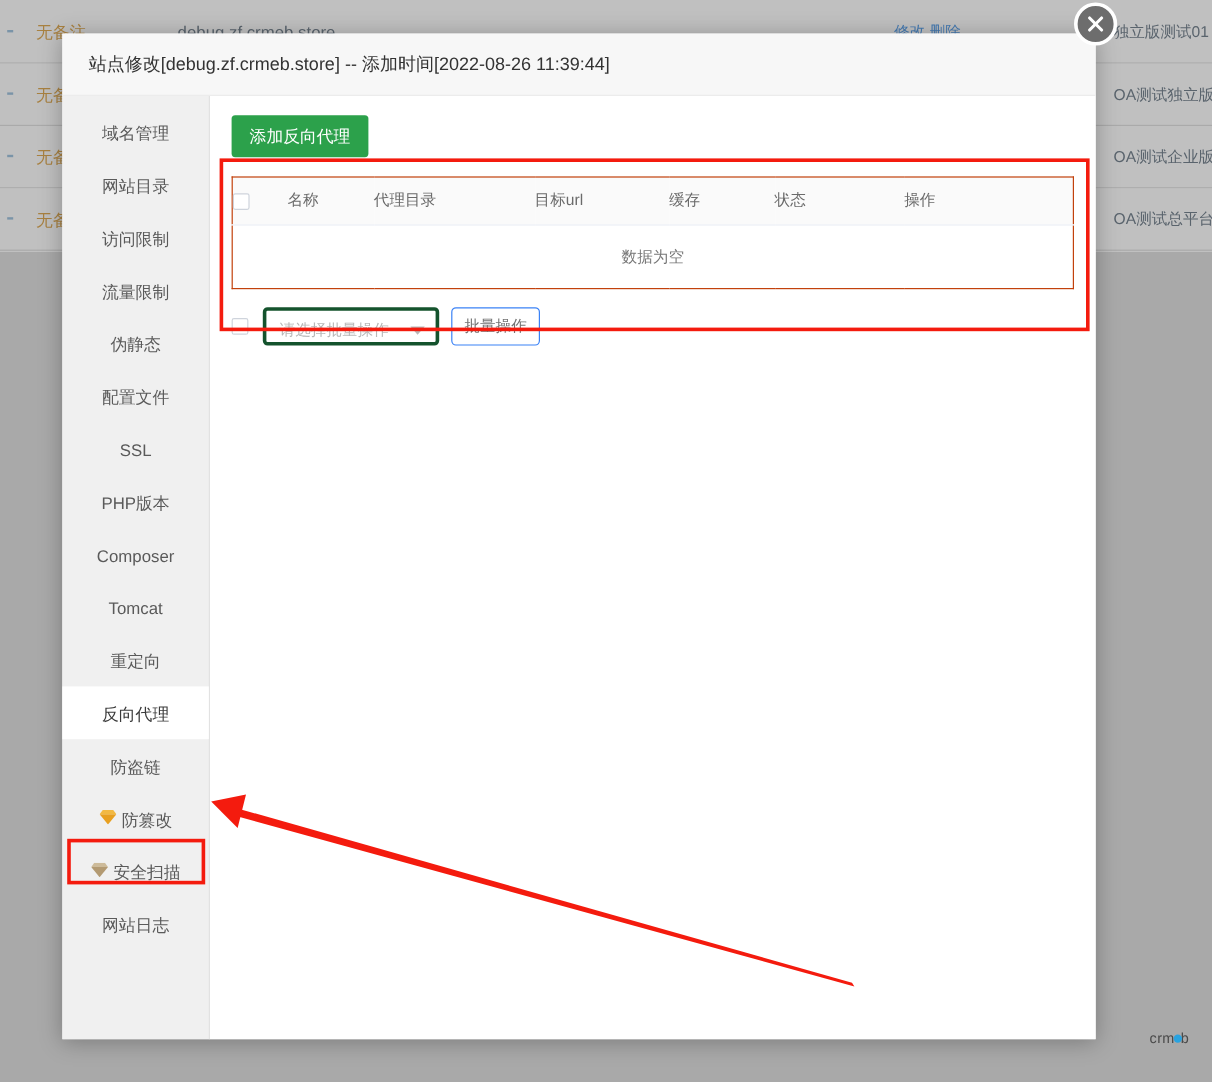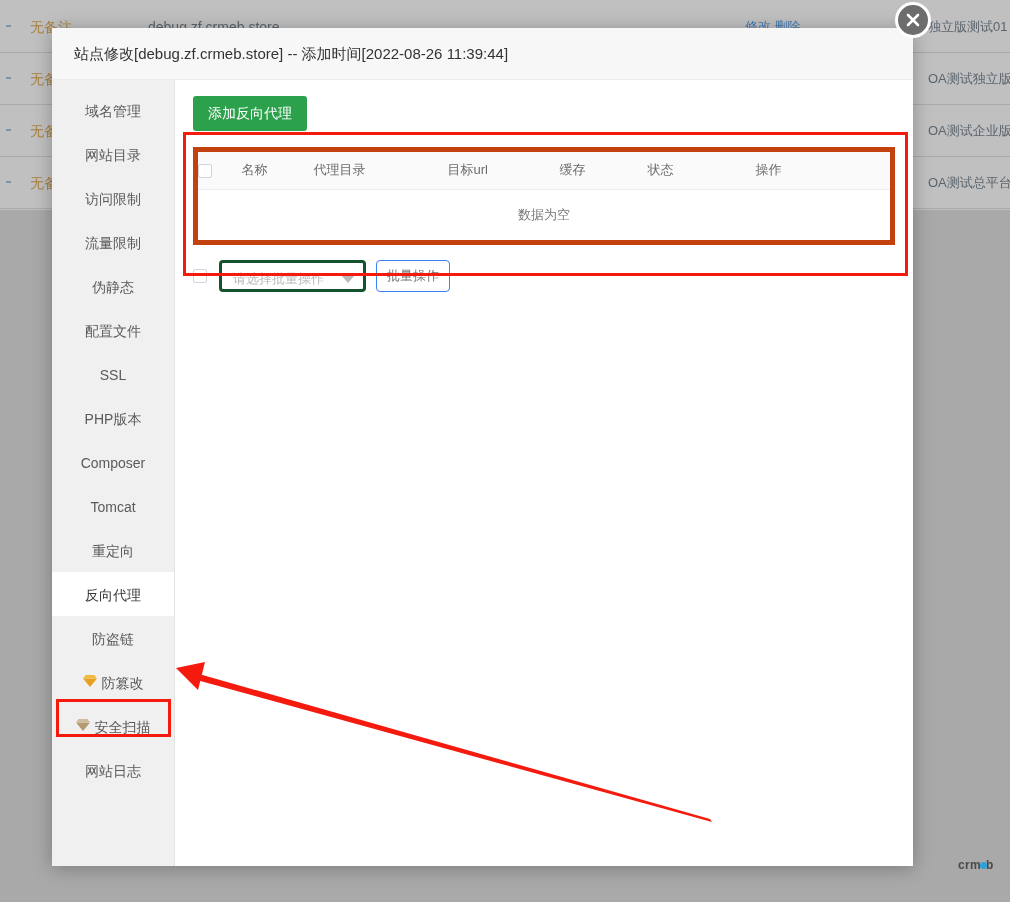--- a/index.html
+++ b/index.html
@@ -198,21 +198,21 @@
     border: none;
     border-radius: 3px;
     cursor: pointer;
     font-family: inherit;
     line-height: 1.2;
   }
 
   #proxy-table {
     margin-top: 16px;
     width: 100%;
-    border: 5px solid #c2410c;
+    border: 1px solid #c2410c;
     border-collapse: collapse;
   }
   #proxy-table thead th {
     background: #fafafa;
     height: 40px;
     font-size: 13px;
     font-weight: normal;
     color: #6b6b6b;
     text-align: left;
     border-bottom: 1px solid #ebeef5;
@@ -326,21 +326,21 @@
     pointer-events: none;
     z-index: 40;
   }
 
   
   #watermark {
     position: absolute;
     left: 958px;
     top: 858px;
     font-size: 12px;
-    font-weight: bold;
+    font-weight: normal;
     letter-spacing: 0.3px;
     color: #4a4a4a;
     z-index: 35;
     white-space: nowrap;
   }
   #watermark .dot {
     display: inline-block;
     width: 7px; height: 7px;
     border-radius: 50%;
     background: #29a3e0;

